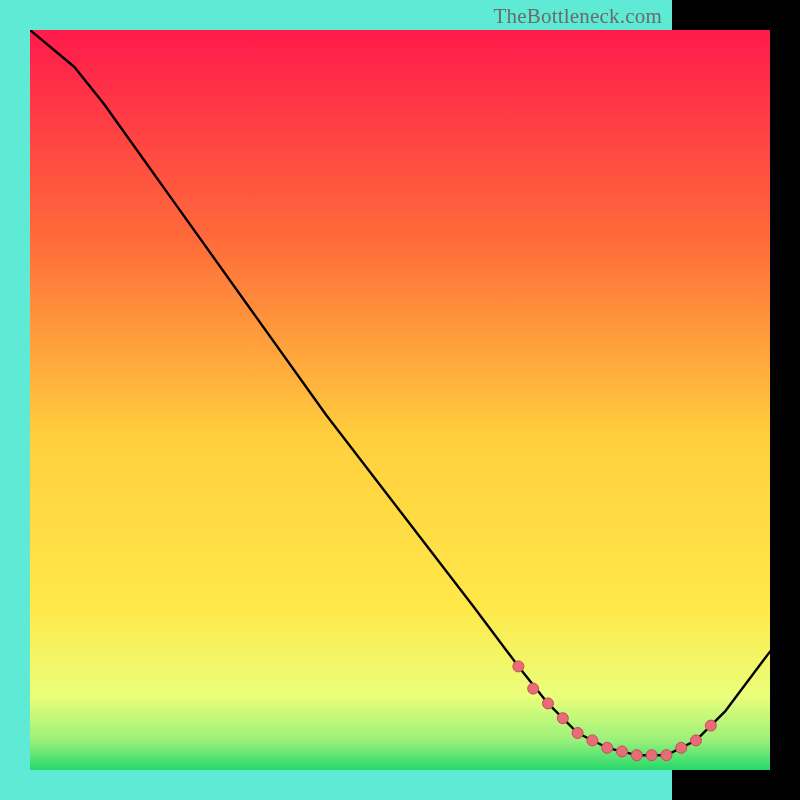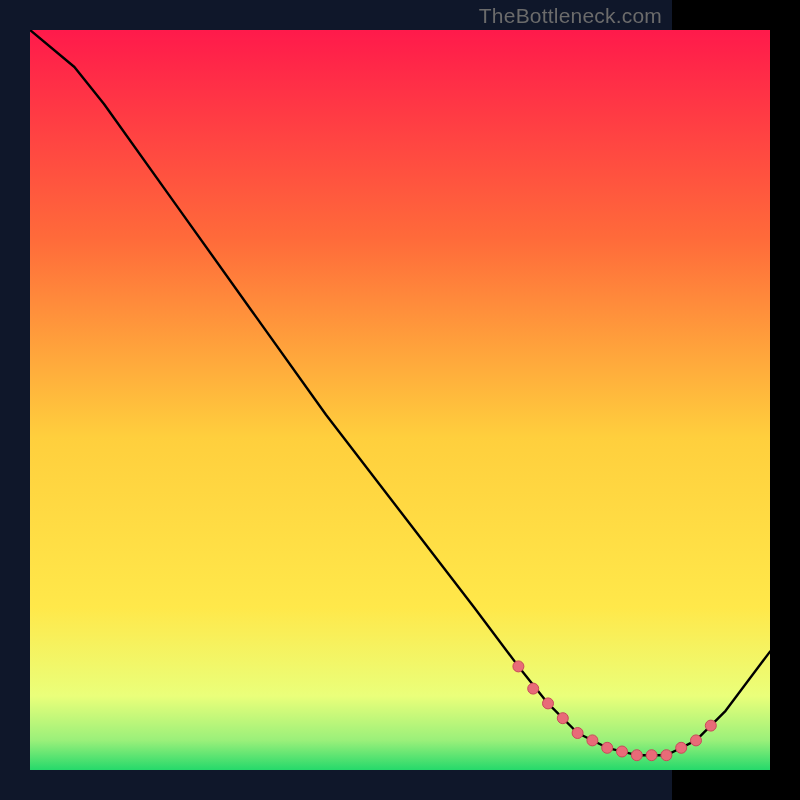--- a/index.html
+++ b/index.html
@@ -8,21 +8,22 @@
     width: 800px;
     height: 800px;
     background: #000;
     font-family: Arial, Helvetica, sans-serif;
     overflow: hidden;
   }
   .frame {
     position: relative;
     width: 672px;
     height: 800px;
-    background: #0f172a;
+    background: #5eead4;
+    font-family: Liberation Serif, serif;
   }
   .watermark {
     position: absolute;
     top: 4px;
     right: 10px;
     color: #6b6b6b;
     font-size: 21px;
     font-weight: 500;
     letter-spacing: 0.2px;
     user-select: none;

